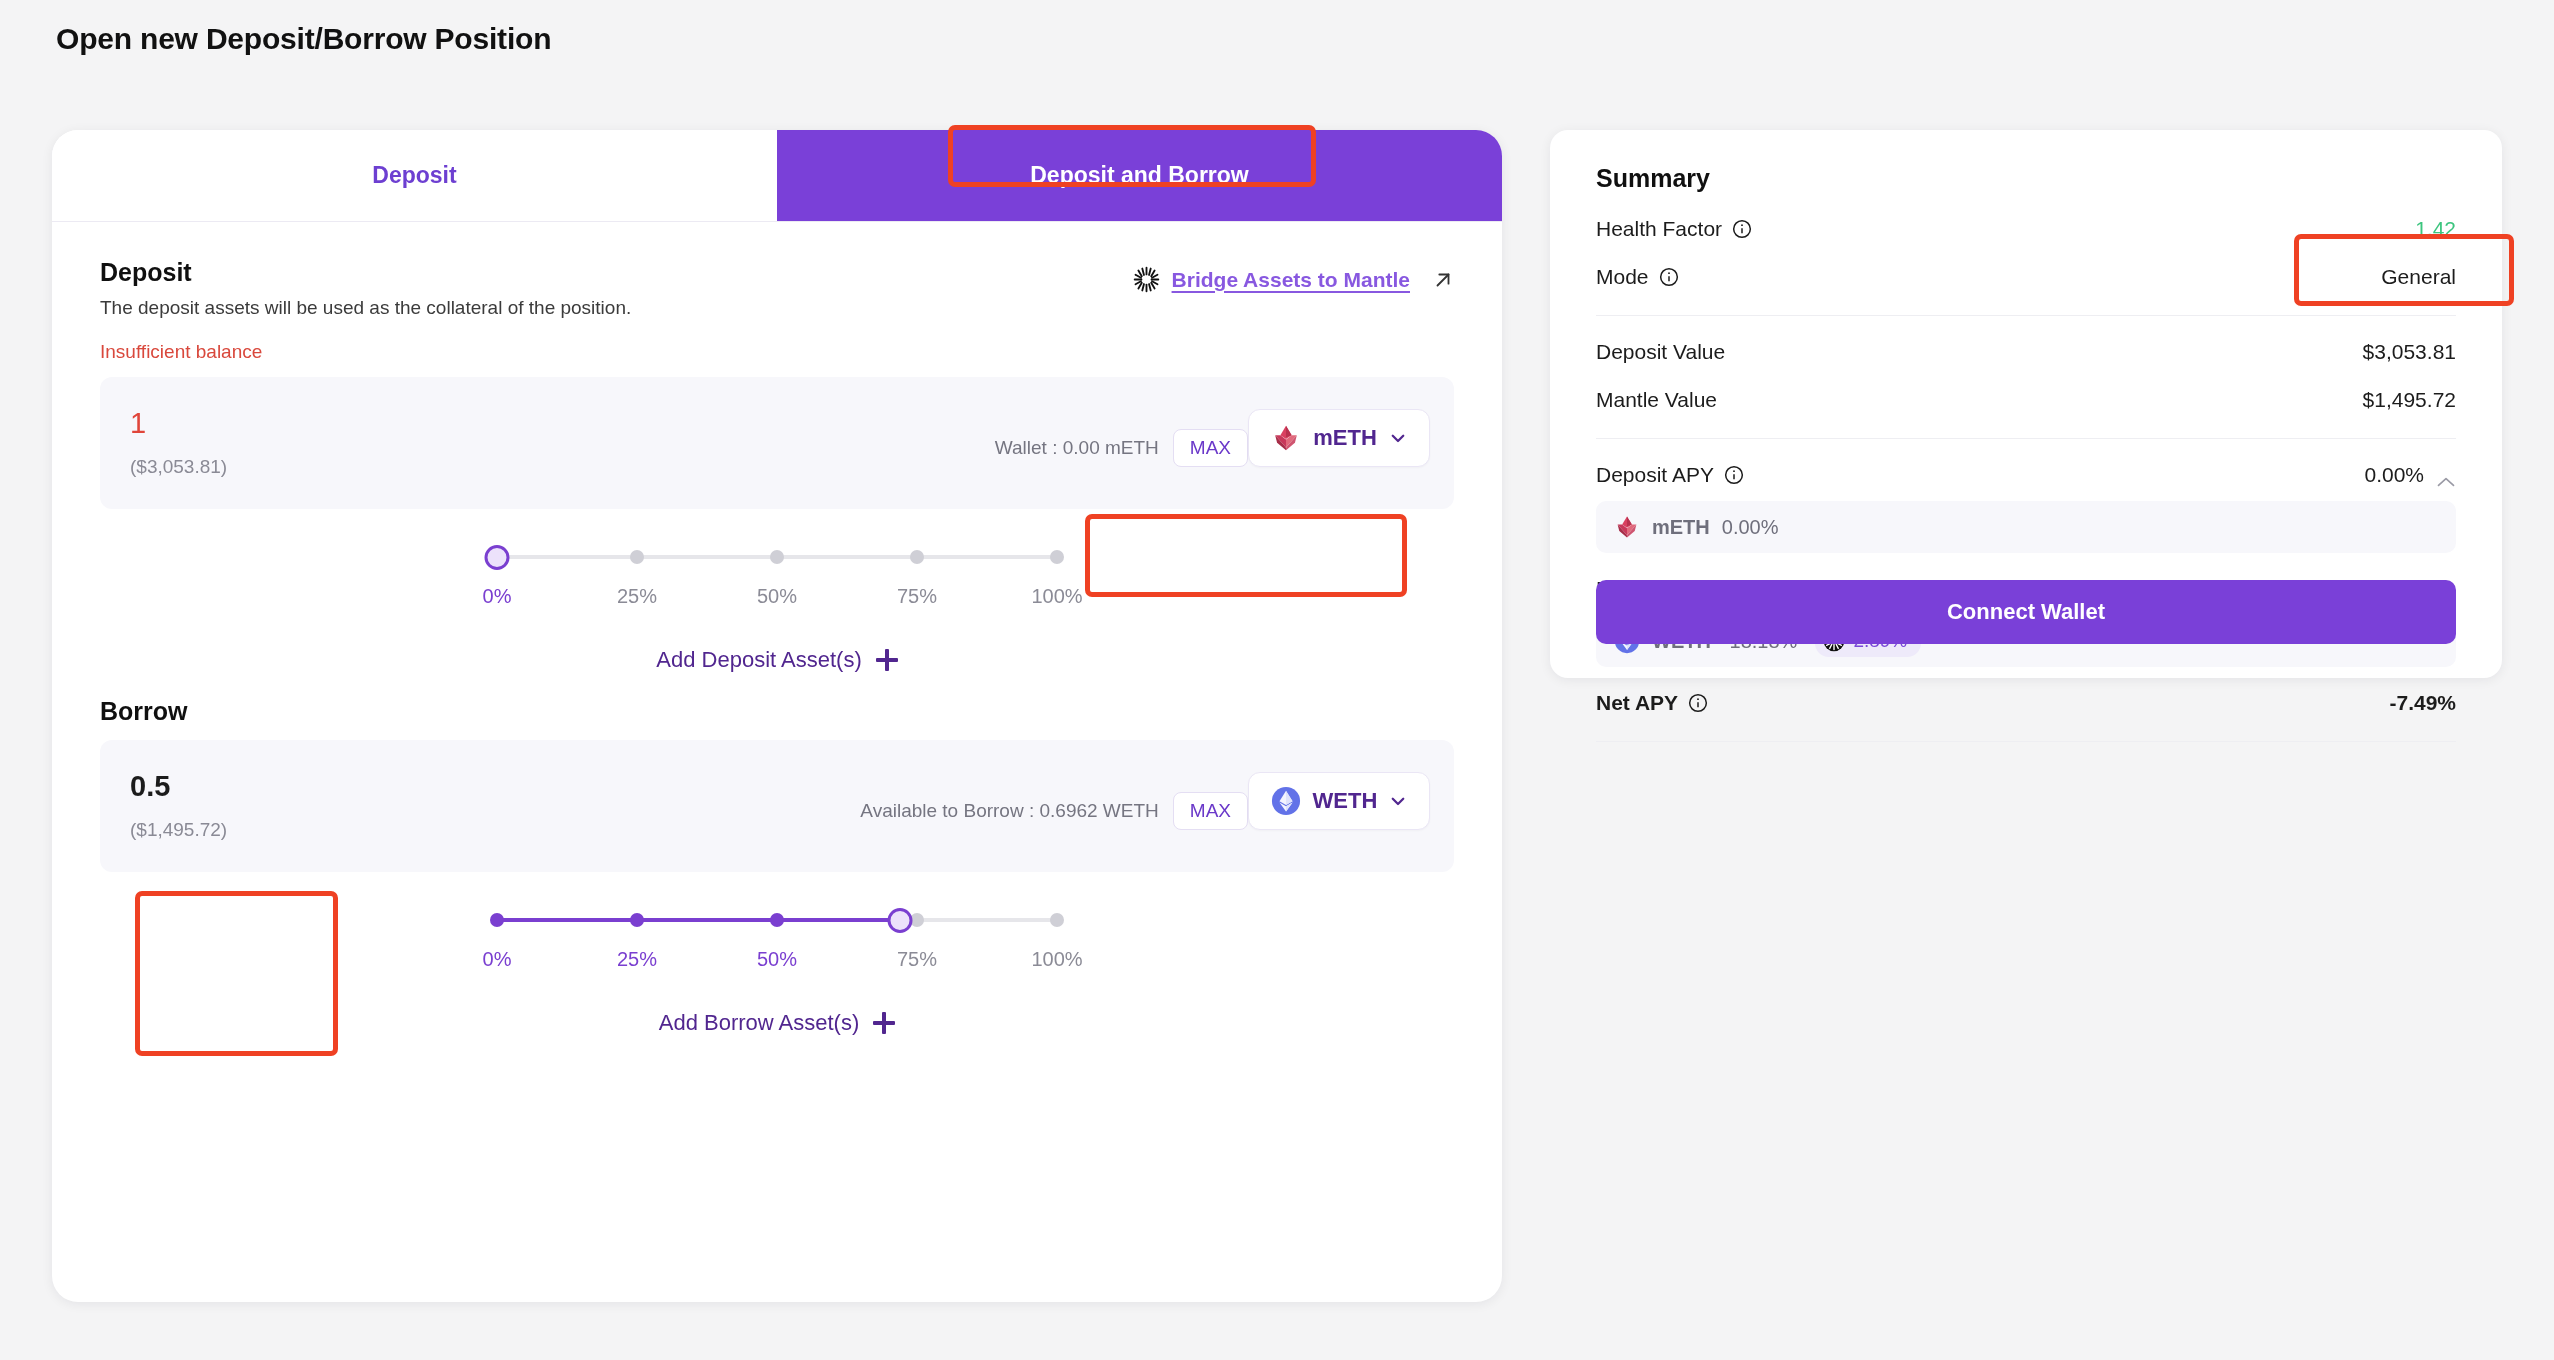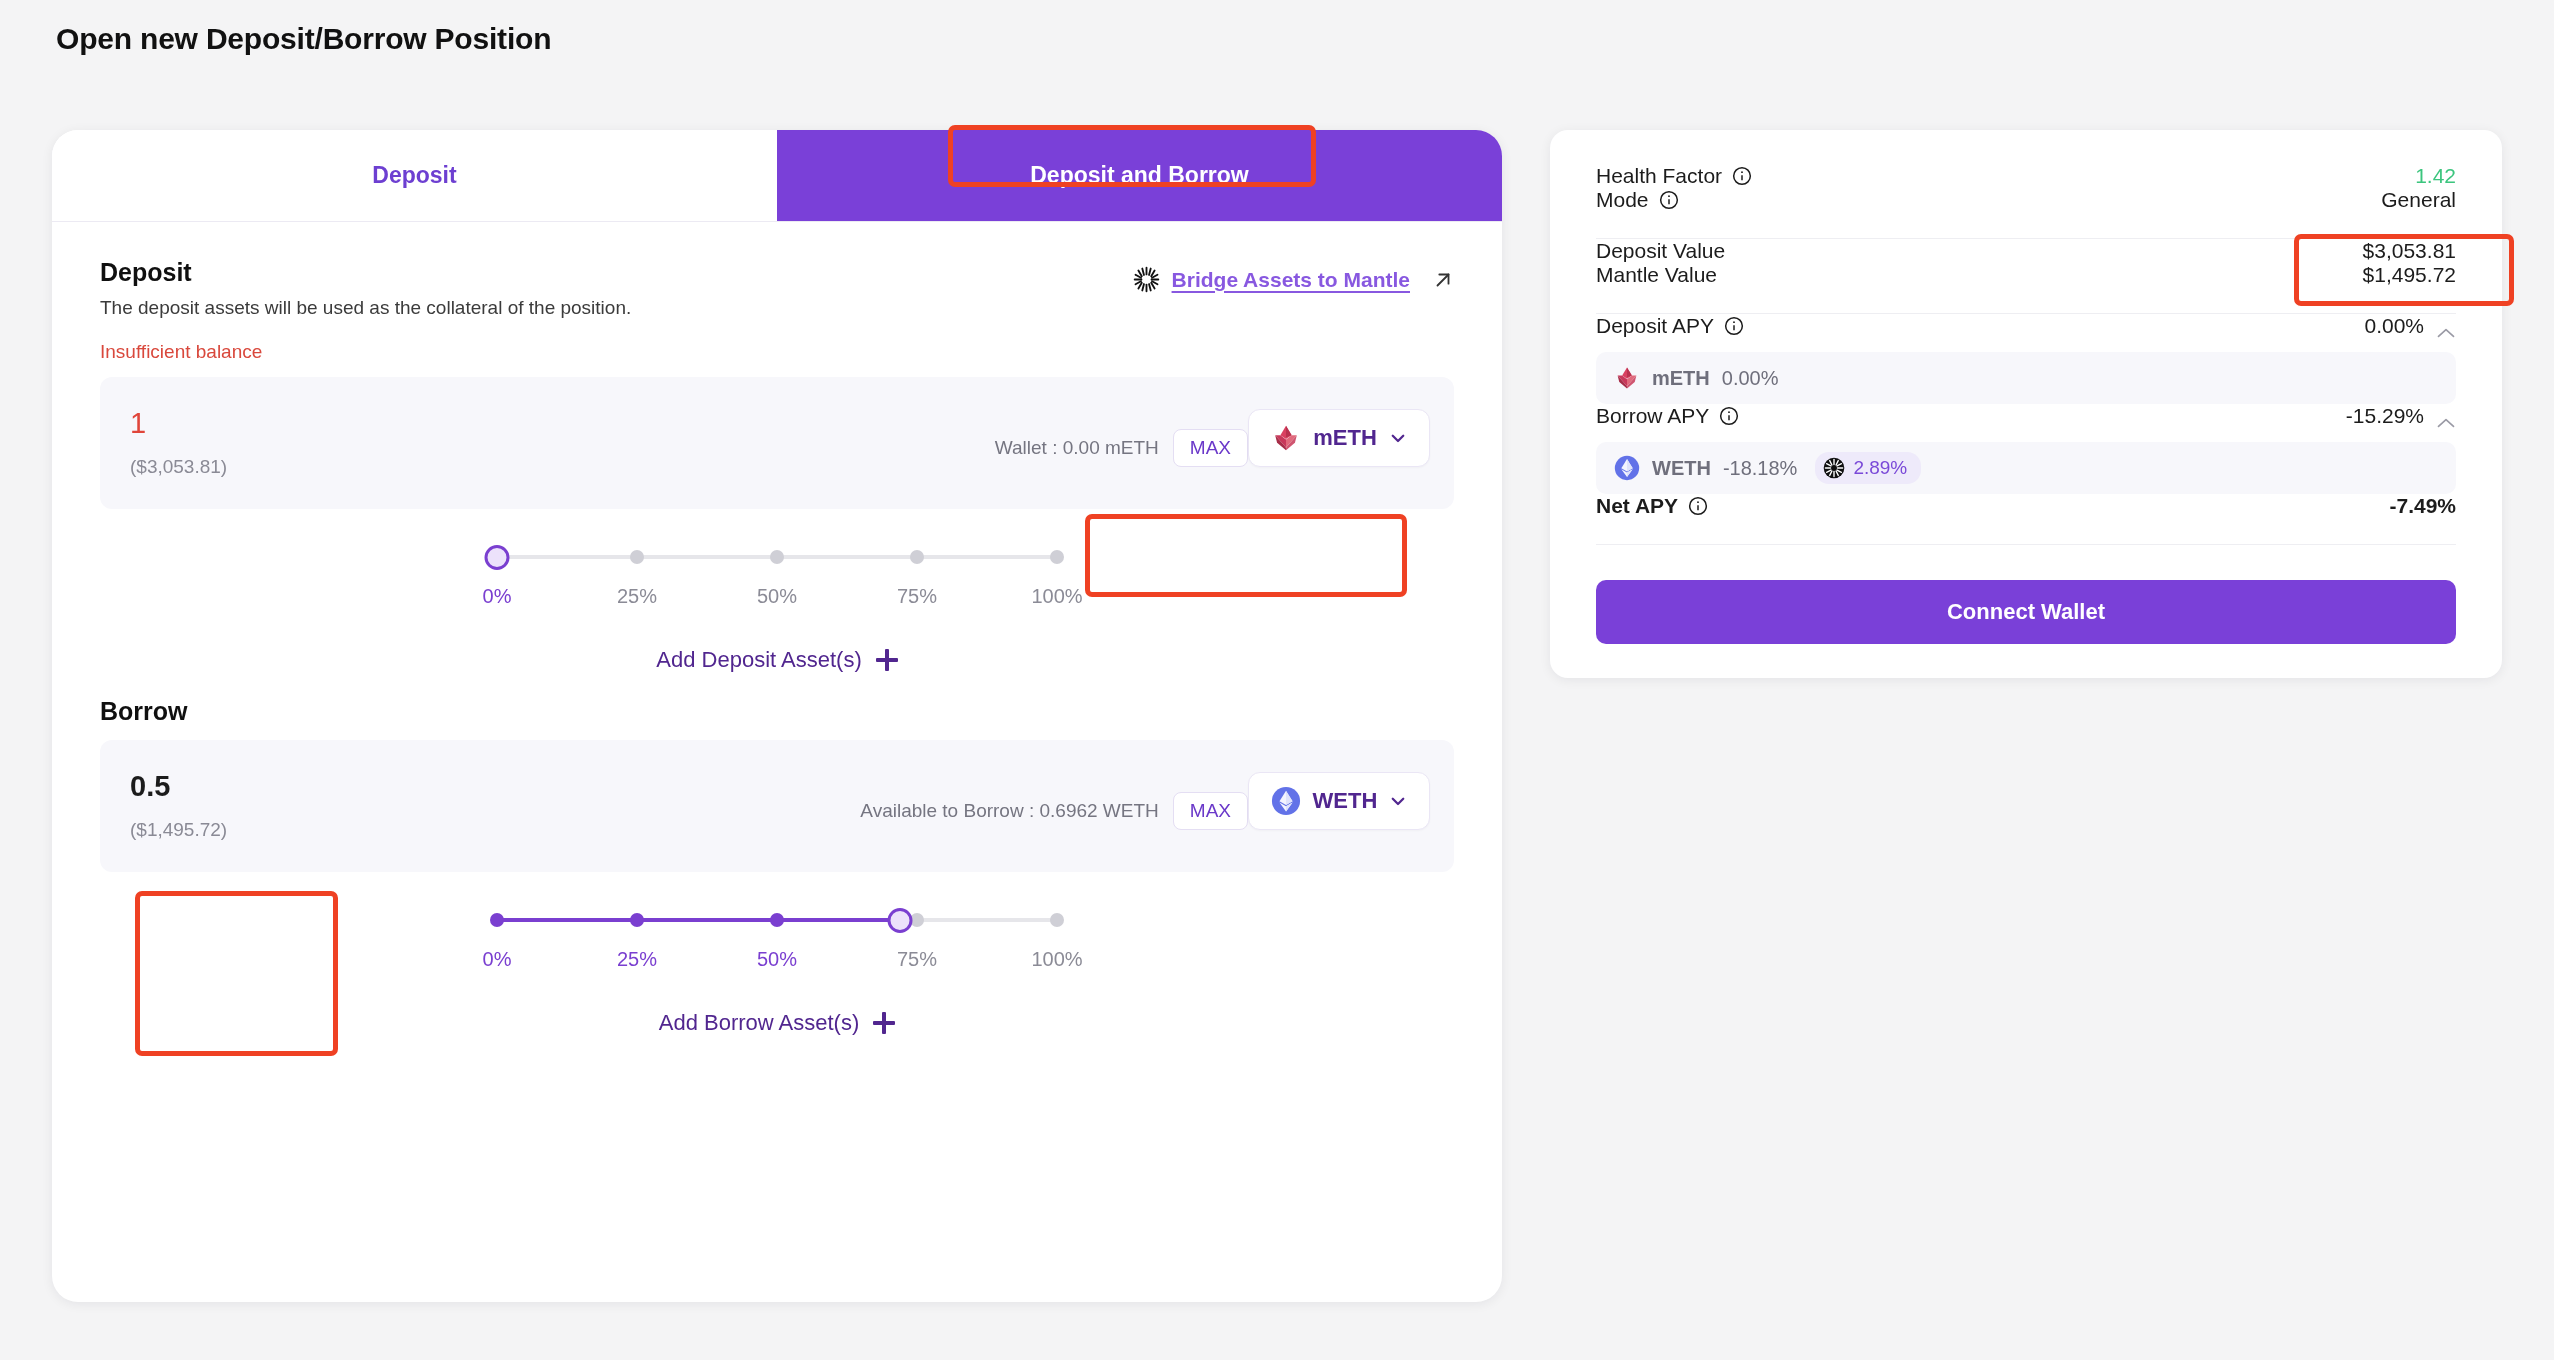--- a/index.html
+++ b/index.html
@@ -152,21 +152,21 @@
   .sum-card {
     position: absolute; left: 1550px; top: 130px;
     width: 952px; height: 548px;
     background: #fff; border-radius: 18px;
     box-shadow: 0 2px 12px rgba(20,20,40,.07);
     padding: 34px 46px;
   }
   .sum-title { font-size: 25px; font-weight: 700; color: #101010; }
   .row {
     display: flex; align-items: flex-start; justify-content: space-between;
-    position: relative;
+    margin-top: 24px; position: relative;
   }
   .row-lbl { display: flex; align-items: center; gap: 10px; font-size: 21px; color: #1c1c1c; }
   .row-lbl.bold { font-weight: 700; }
   .row-val { font-size: 21px; color: #1c1c1c; display: flex; align-items: center; gap: 12px; }
   .row-val.green { color: #3cc57e; }
   .row-val.bold { font-weight: 700; }
   .info-ico { width: 20px; height: 20px; display: block; cursor: pointer; }
   .chev { width: 20px; height: 12px; cursor: pointer; }
   .divider { height: 1px; background: #eeeef2; margin-top: 26px; }
 
@@ -368,20 +368,21 @@
 
       <div class="add-btn">
         <span class="add-txt">Add Borrow Asset(s)</span>
         <span class="plus"></span>
       </div>
 
     </div>
   </div>
 
   <div class="sum-card">
+    <div class="sum-title">Summary</div>
 
     <div class="row">
       <div class="row-lbl">
         <span>Health Factor</span>
         <span class="info-ico">
           <svg viewBox="0 0 24 24" width="20" height="20" fill="none" stroke="#1c1c1c" stroke-width="1.8">
             <circle cx="12" cy="12" r="10"></circle>
               <line x1="12" y1="11" x2="12" y2="17"></line>
             <circle cx="12" cy="7.4" r="1.1" fill="#1c1c1c" stroke="none"></circle>
           </svg>

